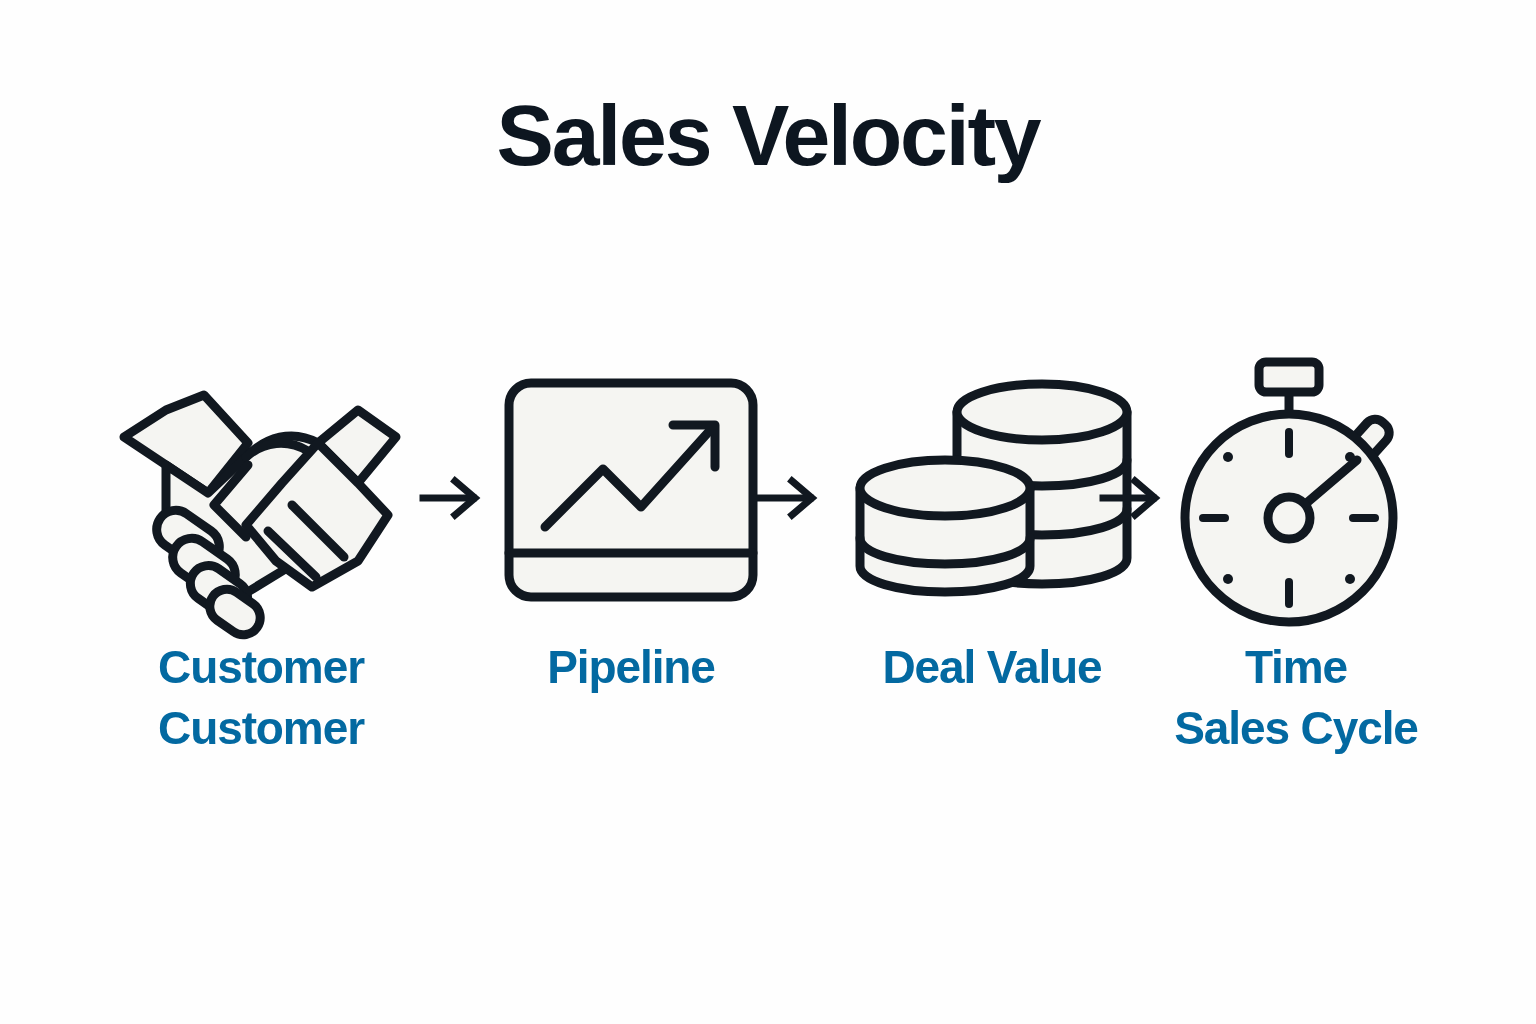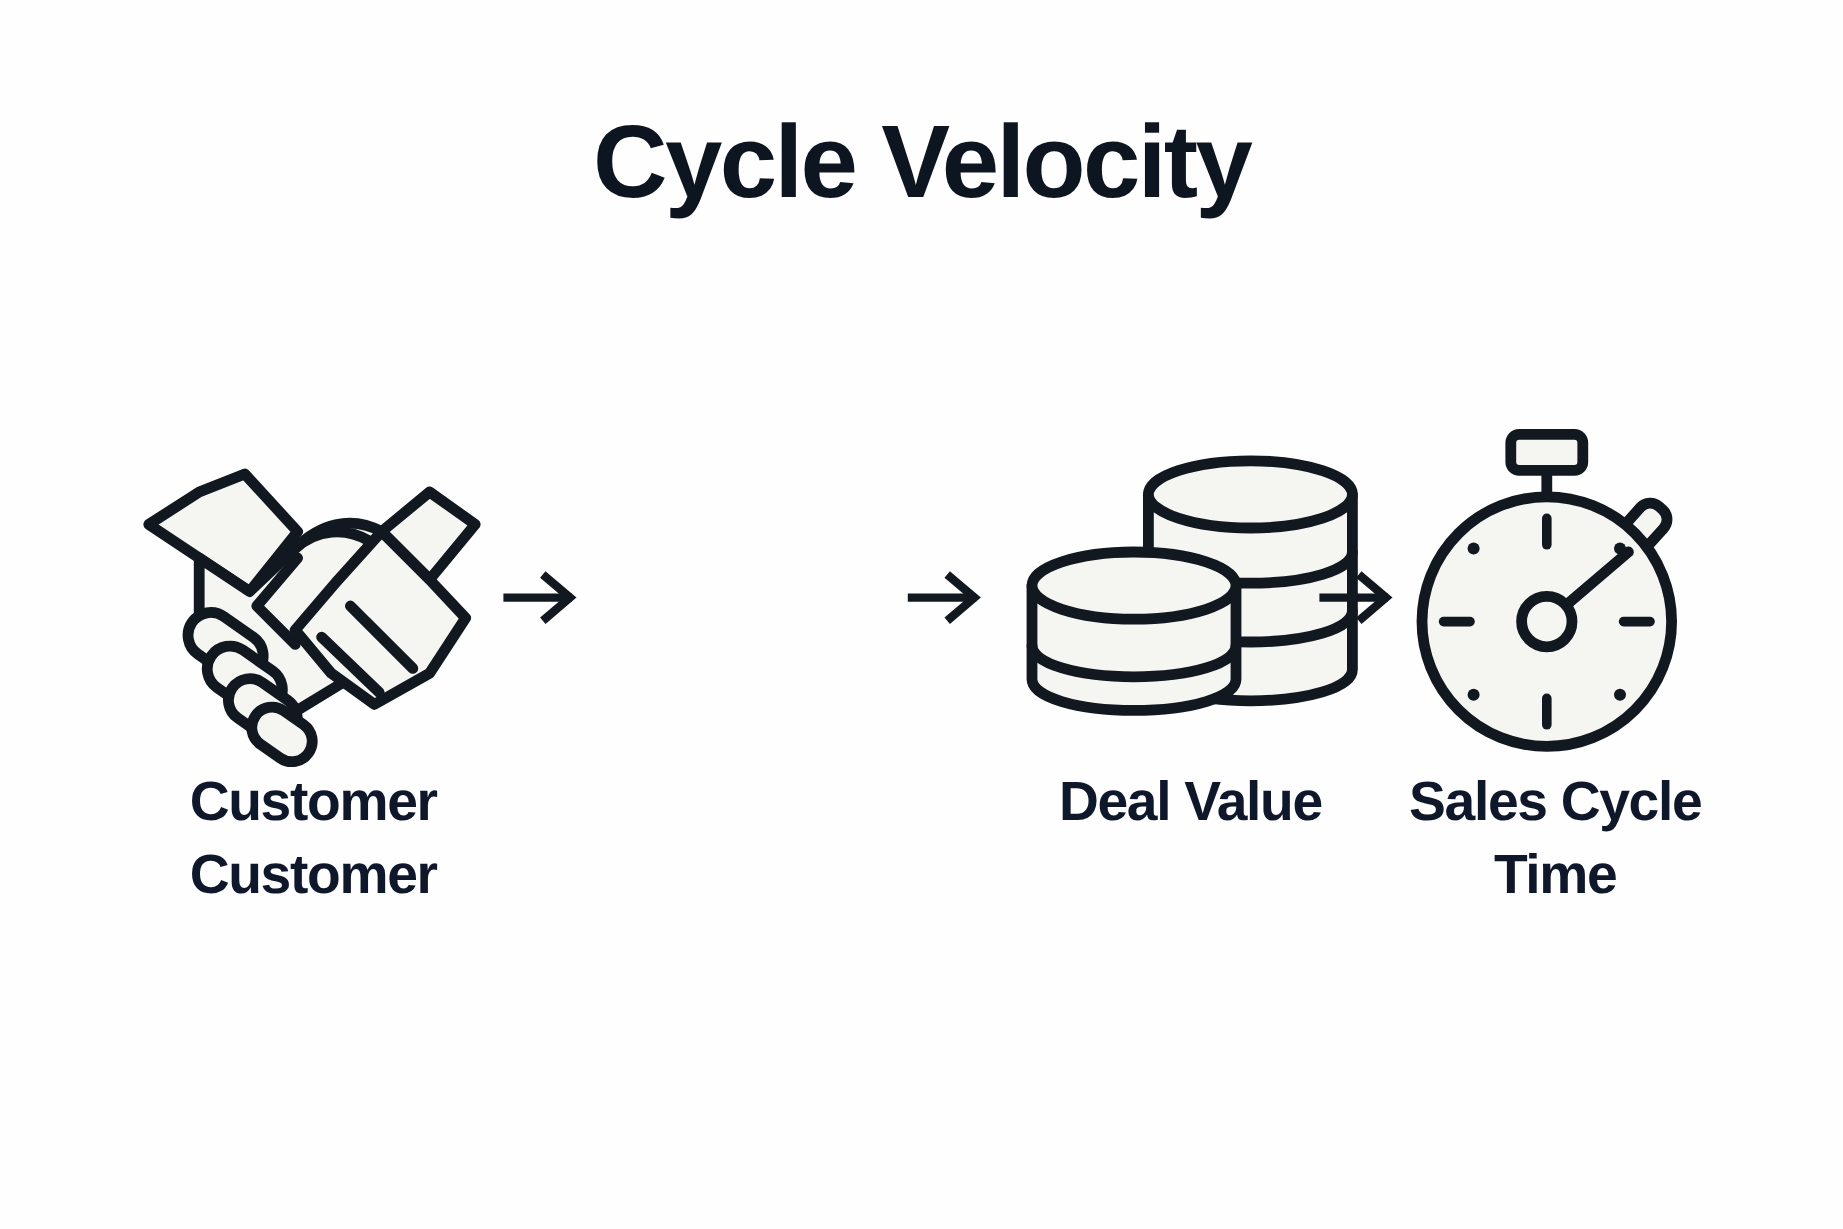--- a/index.html
+++ b/index.html
@@ -56,21 +56,21 @@
   .step-label {
     position: absolute;
     top: 282px;
     left: 0;
     width: 330px;
     text-align: center;
     font-size: 46px;
     font-weight: 700;
     letter-spacing: -1.1px;
     line-height: 1.33;
-    color: #0f172a;
+    color: #0369a1;
   }
 
   .step-1 { left: 0px; }
   .step-2 { left: 370px; }
   .step-3 { left: 731px; }
   .step-4 { left: 1035px; }
 
   .arrow {
     position: absolute;
     top: 120px;
@@ -107,21 +107,21 @@
     fill: none;
     stroke: #111820;
     stroke-width: 7;
     stroke-linecap: square;
     stroke-linejoin: miter;
   }
 </style>
 </head>
 <body>
 
-<div id="page-title">Cycle Velocity</div>
+<div id="page-title">Sales Velocity</div>
 
 <div id="flow">
 
   <div class="step step-1">
     <div class="step-icon">
       <svg width="330" height="250" viewBox="0 0 330 250">
 
         <path class="ln" d="M 70 45 L 108 30 L 152 78 L 112 128 L 70 100 L 28 72 Z"></path>
 
         <path class="ln" d="M 262 45 L 300 72 L 262 118 L 222 78 Z"></path>
@@ -154,20 +154,33 @@
     </div>
   </div>
 
   <div class="arrow arrow-1">
     <svg width="62" height="46" viewBox="0 0 62 46">
       <path class="arrowglyph" d="M 2 23 L 52 23"></path>
       <path class="arrowglyph" d="M 34 6 L 54 23 L 34 40"></path>
     </svg>
   </div>
 
+  <div class="step step-2">
+    <div class="step-icon">
+      <svg width="260" height="230" viewBox="0 0 260 230">
+        <rect class="ln" x="8" y="8" width="244" height="214" rx="22"></rect>
+        <path class="ln-nofill" d="M 8 178 L 252 178" stroke-width="11"></path>
+        <path class="ln-nofill" d="M 44 152 L 102 94 L 140 132 L 212 52" stroke-width="11"></path>
+        <path class="ln-nofill" d="M 172 50 L 214 50 L 214 92" stroke-width="11"></path>
+      </svg>
+    </div>
+    <div class="step-label">
+      <div>Pipeline</div>
+    </div>
+  </div>
 
   <div class="arrow arrow-2">
     <svg width="62" height="46" viewBox="0 0 62 46">
       <path class="arrowglyph" d="M 2 23 L 52 23"></path>
       <path class="arrowglyph" d="M 34 6 L 54 23 L 34 40"></path>
     </svg>
   </div>
 
   <div class="step step-3">
     <div class="step-icon">
@@ -218,18 +231,18 @@
         <circle class="dot" cx="179" cy="101" r="5"></circle>
         <circle class="dot" cx="57" cy="223" r="5"></circle>
         <circle class="dot" cx="179" cy="223" r="5"></circle>
 
         <path class="ln-nofill" d="M 118 162 L 186 104"></path>
 
         <circle class="ln" cx="118" cy="162" r="21"></circle>
       </svg>
     </div>
     <div class="step-label">
+      <div>Time</div>
       <div>Sales Cycle</div>
-      <div>Time</div>
     </div>
   </div>
 
 </div>
 
 </body></html>

